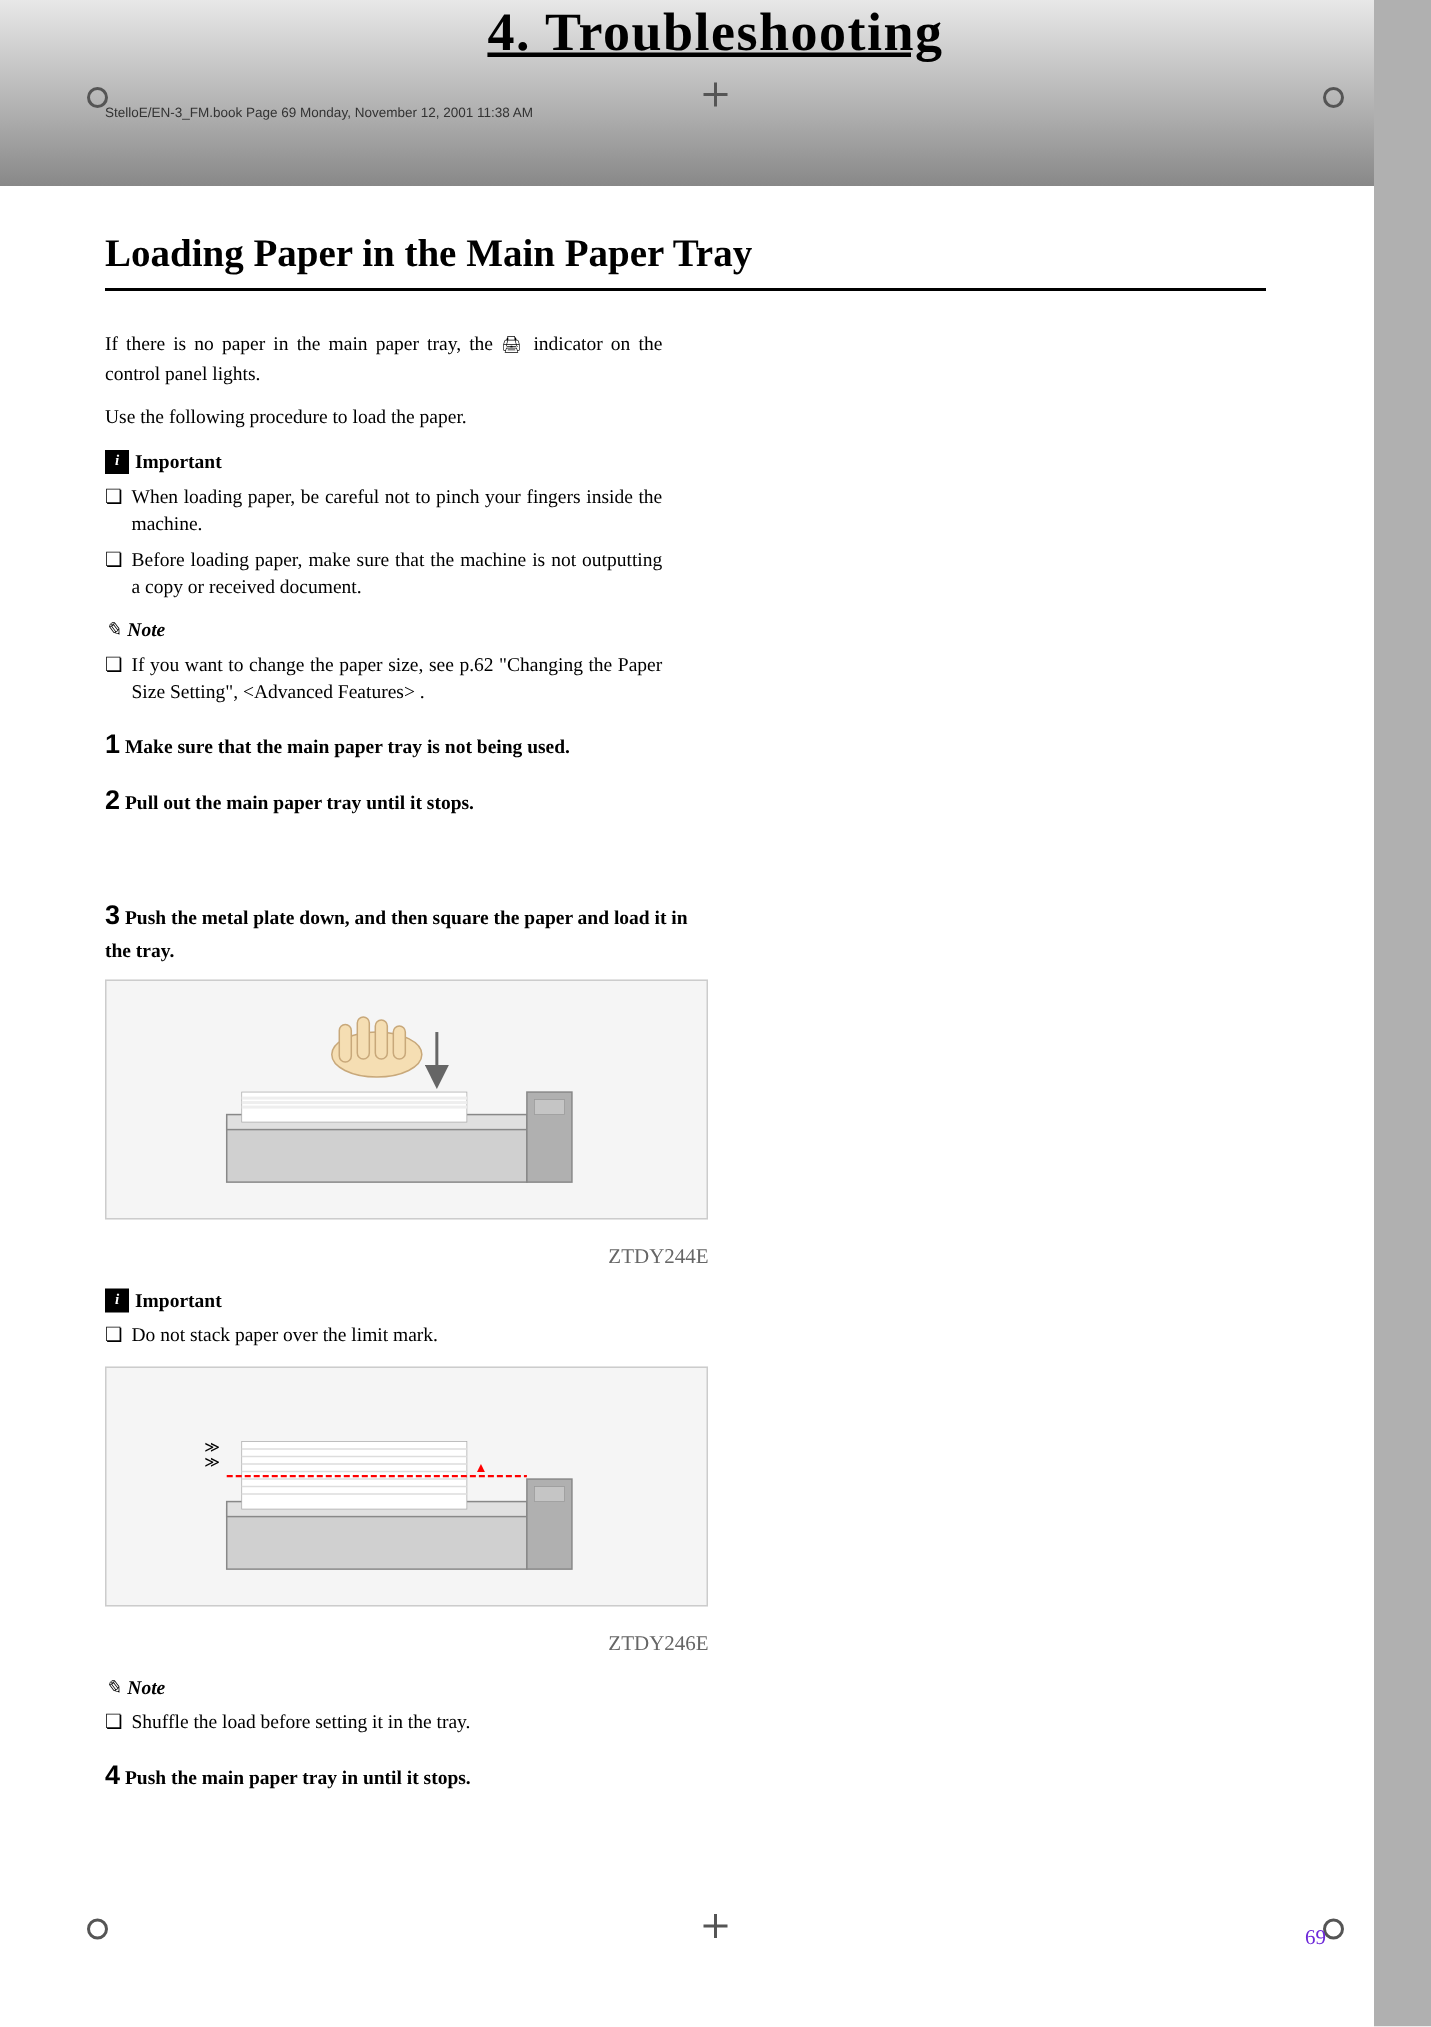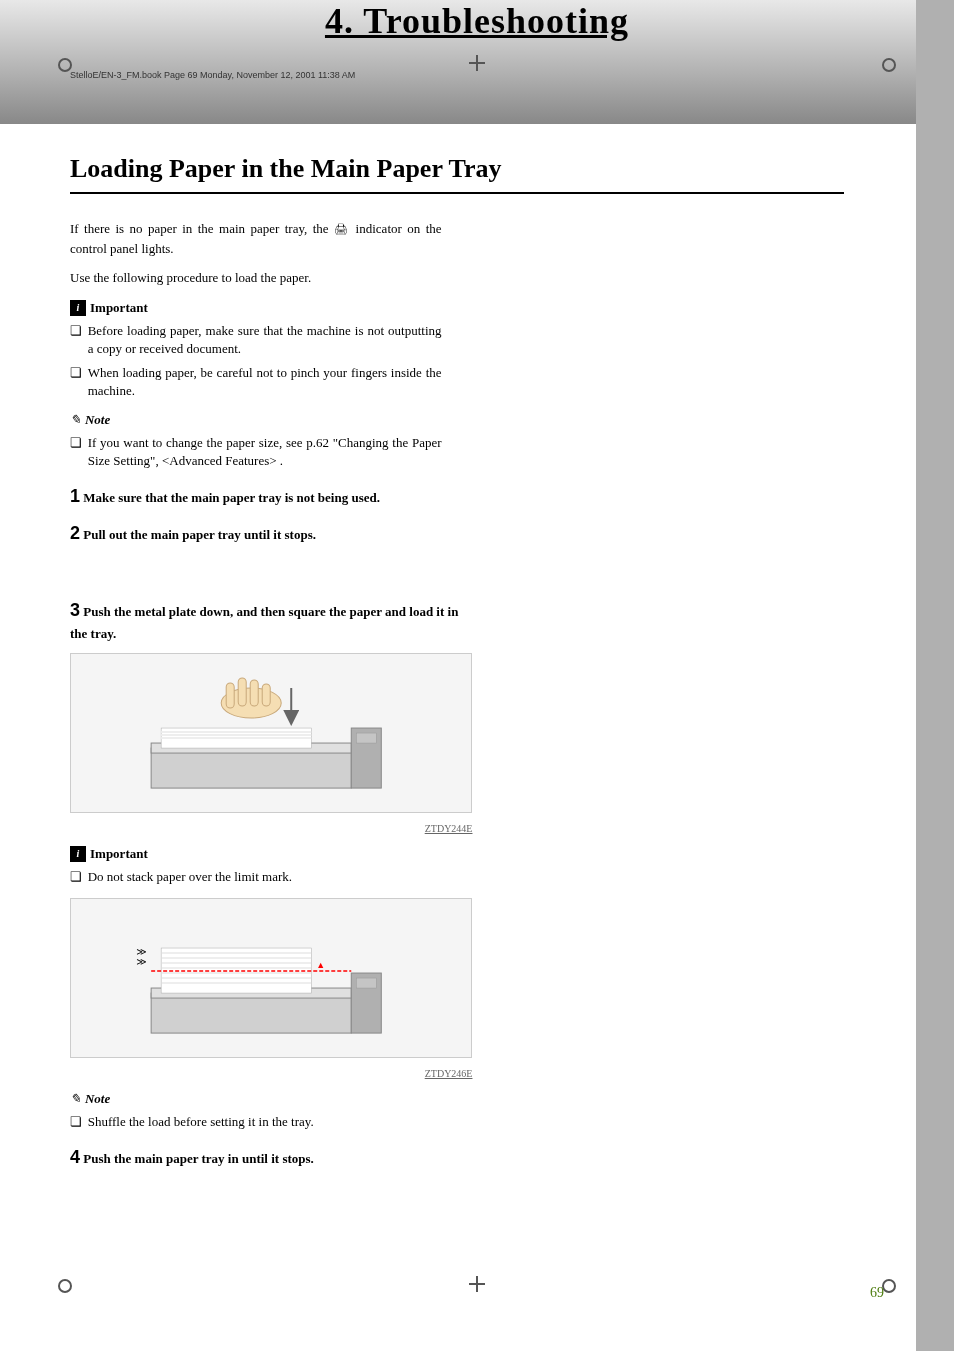--- a/index.html
+++ b/index.html
@@ -219,41 +219,40 @@
       background: #f5f5f5;
       margin: 10px 0;
       position: relative;
       overflow: hidden;
       display: flex;
       align-items: center;
       justify-content: center;
     }
 
     .diagram-caption {
-      font-size: 10px;
+      font-size: 14px;
       text-align: right;
       color: #666;
-      margin-top: 2px;
+      margin-top: 18px;
       margin-bottom: 8px;
-      text-decoration: underline;
     }
 
     
     .tray-diagram {
       width: 95%;
       height: 95%;
     }
 
     
     .page-number {
       position: absolute;
       bottom: 50px;
       right: 70px;
       font-size: 14px;
-      color: #4d7c0f;
+      color: #6d28d9;
     }
 
     
     .bottom-center-cross {
       position: absolute;
       bottom: 55px;
       left: 50%;
       transform: translateX(-50%);
     }
 
@@ -308,24 +307,24 @@
         If there is no paper in the main paper tray, the <span style="font-size:11px;">🖨</span> indicator on the control panel lights.
       </p>
       <p>Use the following procedure to load the paper.</p>
 
       <div class="important-box">
         <div class="important-title">
           <span class="important-icon">i</span>
           <span>Important</span>
         </div>
         <div class="checkbox-item">
+          <span>When loading paper, be careful not to pinch your fingers inside the machine.</span>
+        </div>
+        <div class="checkbox-item">
           <span>Before loading paper, make sure that the machine is not outputting a copy or received document.</span>
-        </div>
-        <div class="checkbox-item">
-          <span>When loading paper, be careful not to pinch your fingers inside the machine.</span>
         </div>
       </div>
 
       <div class="important-box">
         <div class="note-title">
           <span class="note-pencil">✎</span>
           <strong>Note</strong>
         </div>
         <div class="checkbox-item">
           <span>If you want to change the paper size, see p.62 "Changing the Paper Size Setting", &lt;Advanced Features&gt; .</span>

